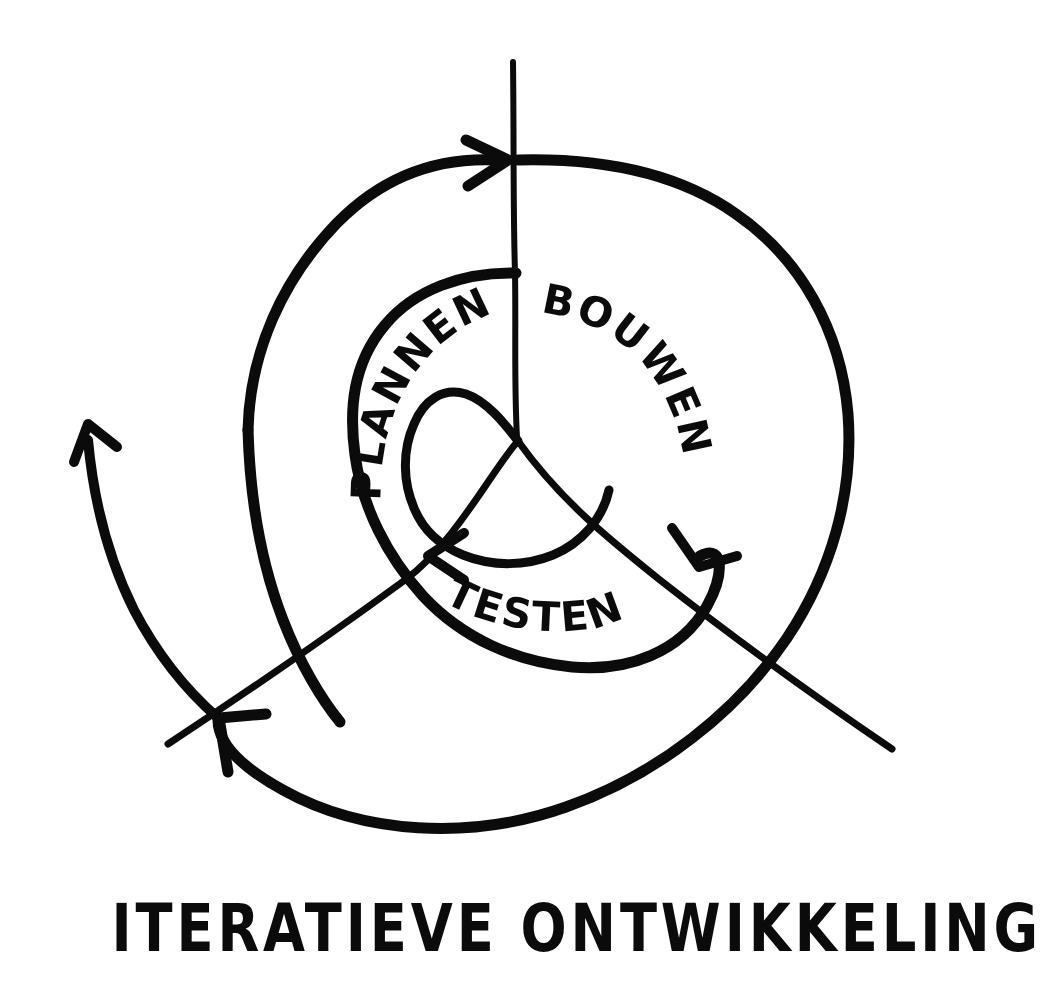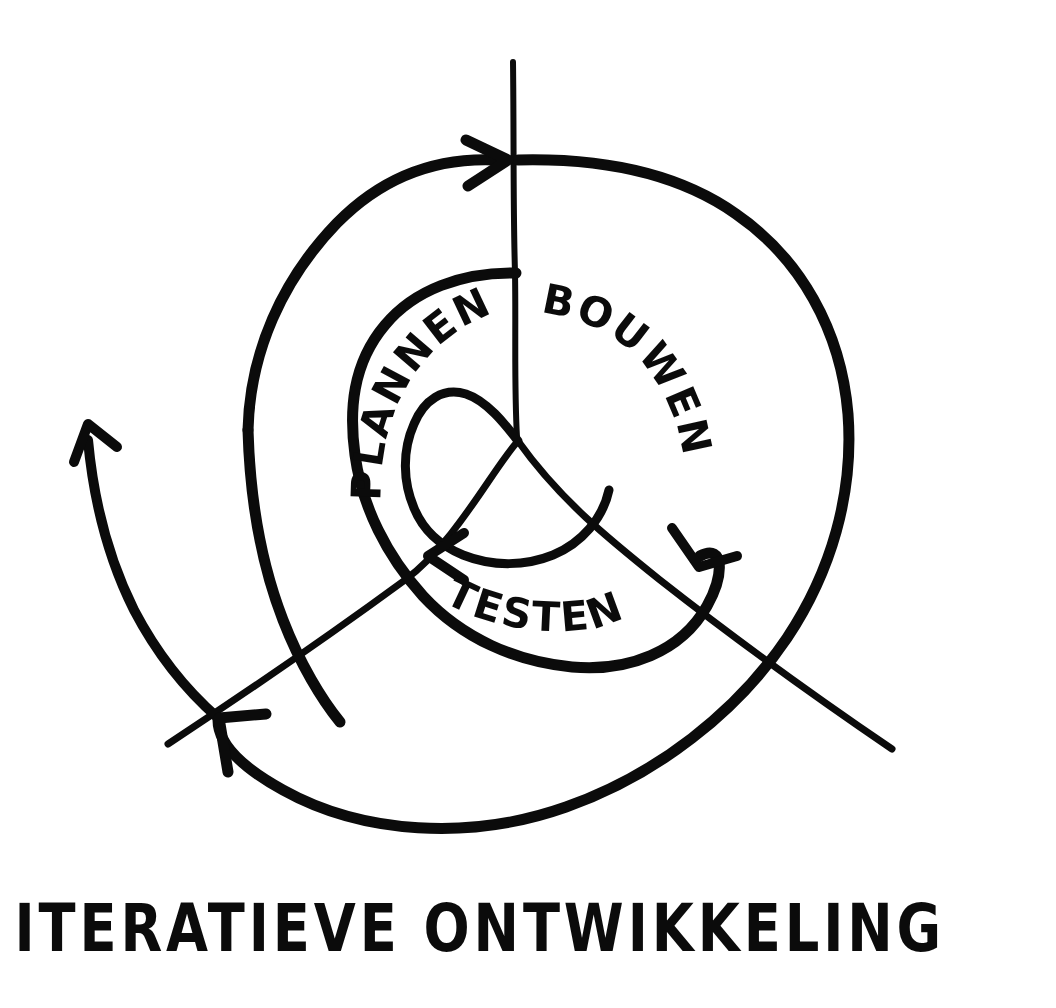--- a/index.html
+++ b/index.html
@@ -41,21 +41,21 @@
     fill: #0b0b0b;
   }
   #caption-layer {
     position: absolute;
     left: 0;
     top: 884px;
     width: 1056px;
     height: 90px;
     display: flex;
     align-items: center;
-    justify-content: flex-start;
+    justify-content: flex-end;
   }
   #caption-text {
     font-family: "DejaVu Sans", sans-serif;
     font-weight: 700;
     font-size: 56px;
     letter-spacing: 4px;
     color: #0b0b0b;
     white-space: pre;
     line-height: 1;
     transform: scaleY(1.18) scaleX(0.97);

